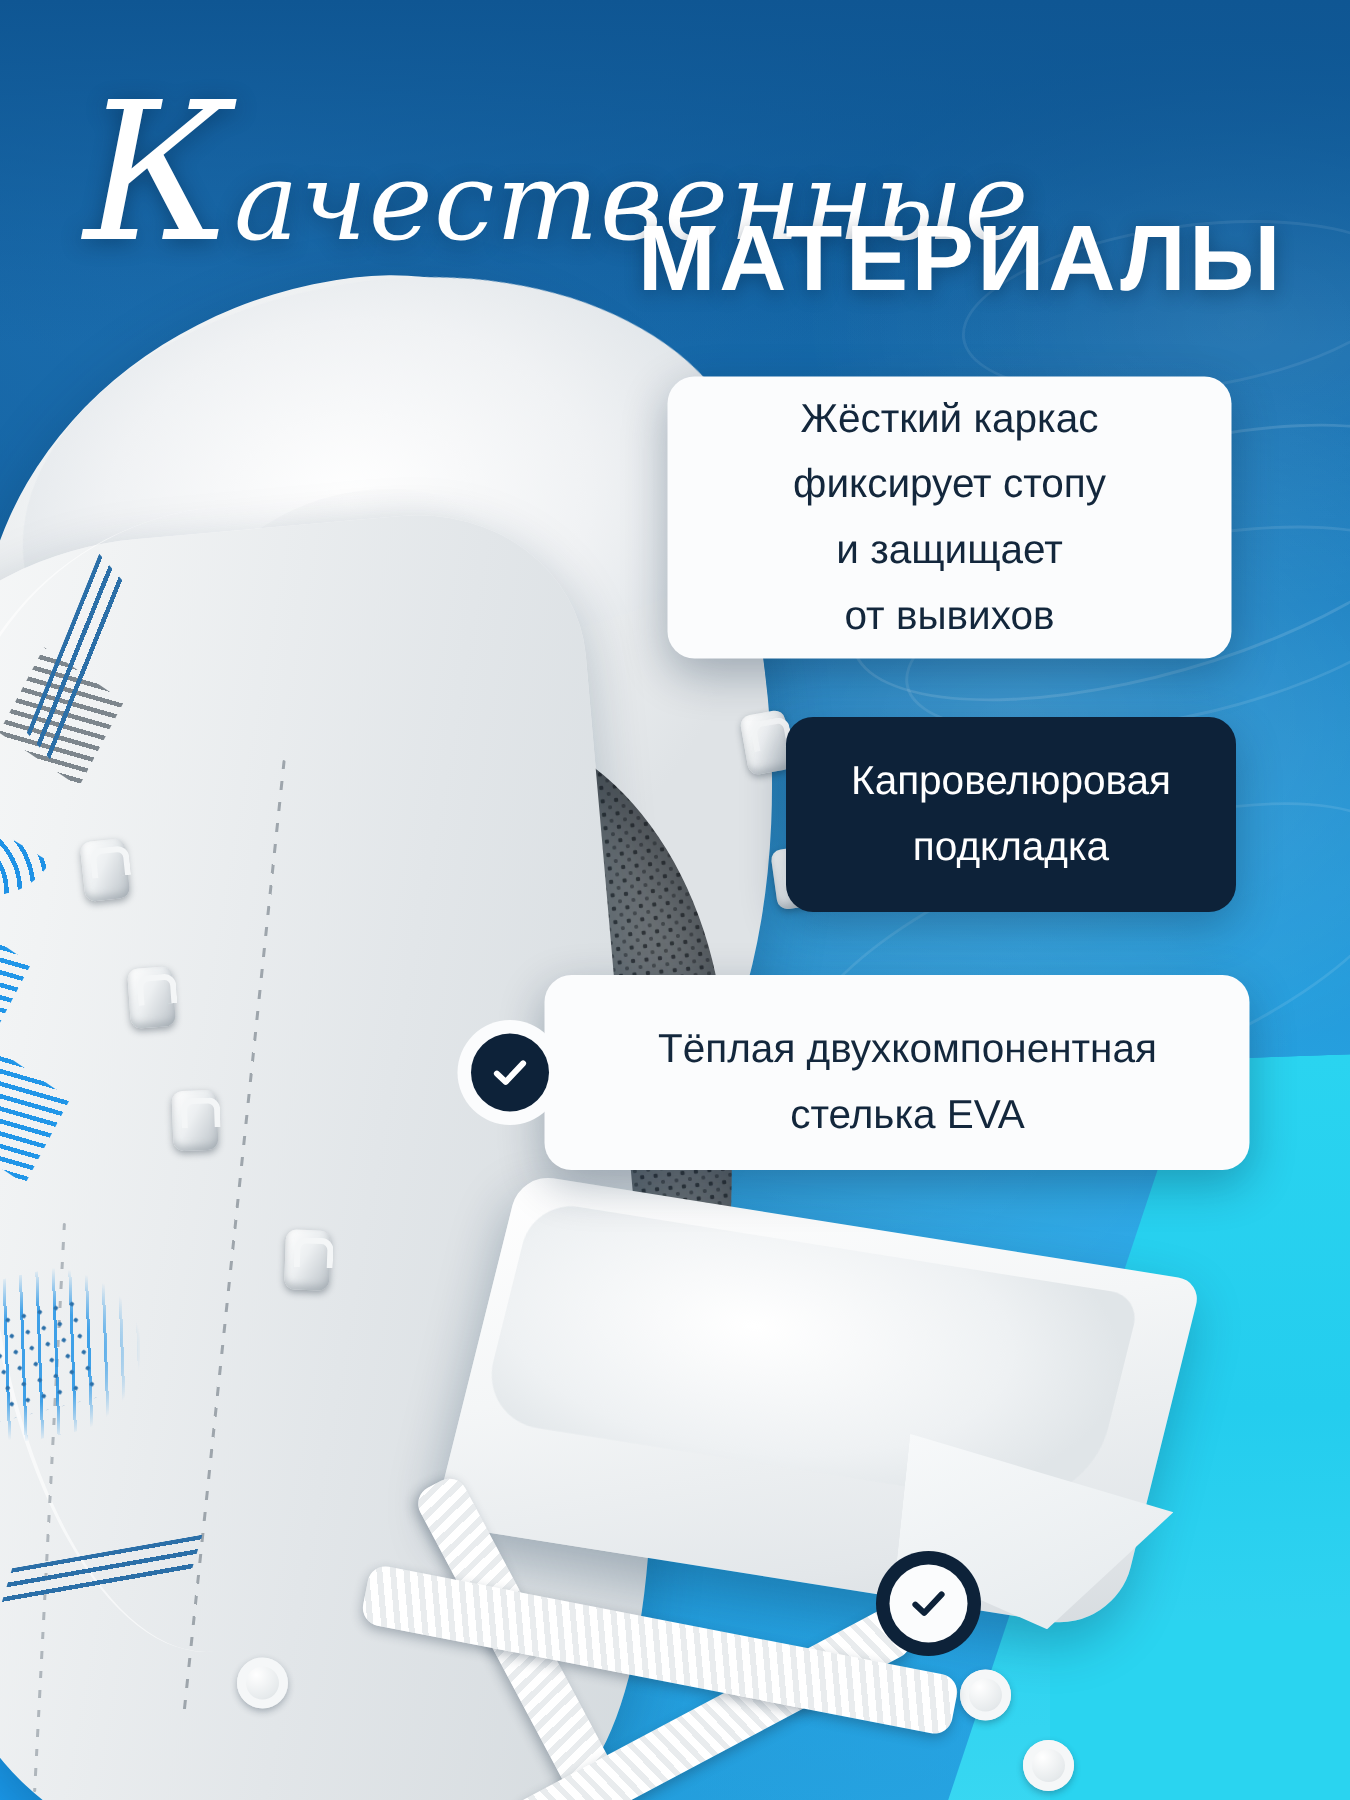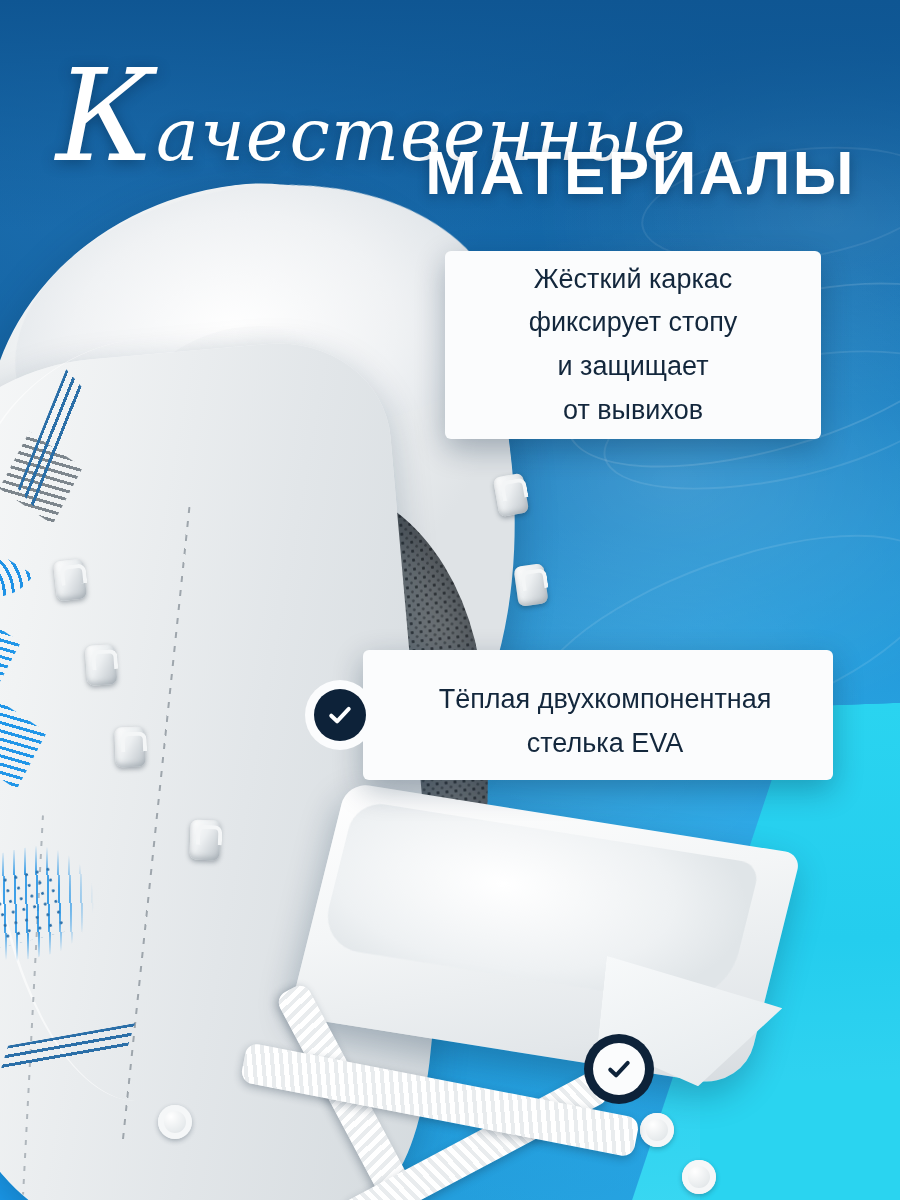--- a/index.html
+++ b/index.html
@@ -246,21 +246,21 @@
     font-size:62px;font-weight:700;line-height:1;
     color:#ffffff;letter-spacing:2.5px;
     text-shadow:0 3px 12px rgba(4,34,62,.42);
   }
 
   
   .card{
     position:absolute;
     display:flex;align-items:center;justify-content:center;
     text-align:center;
-    border-radius:6px;
+    border-radius:18px;
     box-shadow:0 10px 30px rgba(5,32,58,.30);
   }
   .card .ctext{
     display:block;width:100%;
     font-size:27px;line-height:1.62;font-weight:400;
   }
   .card.light{background:#fbfcfd;color:#13273c;}
   .card.dark{background:#0d2239;color:#ffffff;}
 
   #card-1{left:445px;top:251px;width:376px;height:188px;padding:20px 26px;}
@@ -340,20 +340,23 @@
     <div class="lace l1"></div>
   </div>
 
   <div class="title-script">Качественные</div>
   <div class="title-sub">МАТЕРИАЛЫ</div>
 
   <div class="card light" id="card-1">
     <span class="ctext">Жёсткий каркас<br>фиксирует стопу<br>и защищает<br>от вывихов</span>
   </div>
 
+  <div class="card dark" id="card-2">
+    <span class="ctext">Капровелюровая<br>подкладка</span>
+  </div>
 
   <div class="card light" id="card-3">
     <span class="ctext">Тёплая двухкомпонентная<br>стелька EVA</span>
   </div>
   <div class="badge navy" id="badge-3">
     <svg viewBox="0 0 24 24" fill="none">
         <path d="M4.5 12.6 L9.5 17.4 L19.5 6.8" stroke-width="3.4" stroke-linecap="round" stroke-linejoin="round"></path>
       </svg>
   </div>
 

